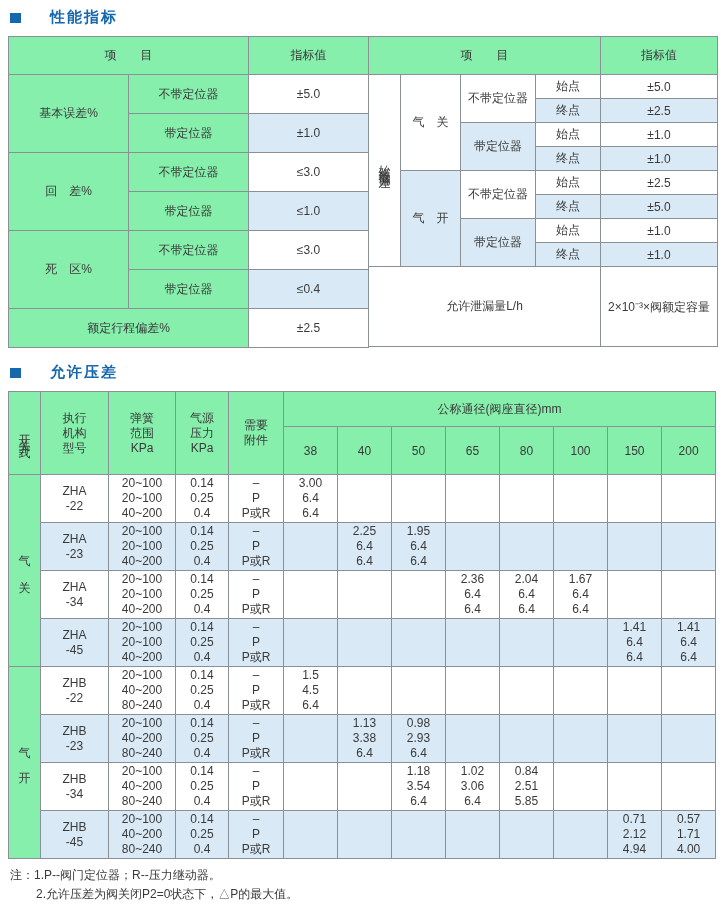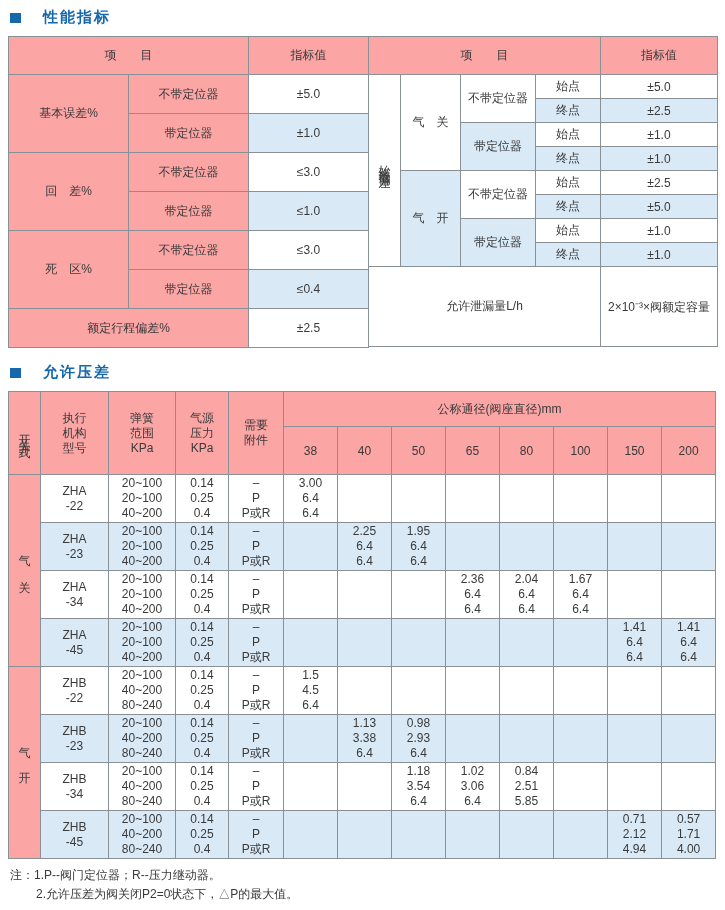--- a/index.html
+++ b/index.html
@@ -3,30 +3,30 @@
 <meta charset="utf-8">
 <style>
   * { box-sizing: border-box; }
   html,body { margin:0; padding:0; background:#fff; }
   body {
     width:725px; min-height:910px; position:relative;
     font-family:"Liberation Sans", sans-serif; color:#3a3a3a;
   }
   .page { padding:6px 8px 0 8px; }
 
-  .section-title { display:flex; align-items:center; gap:22px; margin:2px 0 9px 2px; }
+  .section-title { display:flex; align-items:center; gap:29px; margin:2px 0 9px 2px; }
   .bullet { width:11px; height:10px; background:#1668ac; flex:0 0 auto; }
   .section-title span { font-size:15px; font-weight:bold; color:#1668ac; letter-spacing:2px; }
 
   table { border-collapse:collapse; table-layout:fixed; }
   td {
     border:1px solid #8a9196; text-align:center; vertical-align:middle;
     font-size:12px; color:#3a3a3a; padding:1px 2px; overflow:hidden;
   }
-  .mid { background:#fca5a5; }
+  .mid { background:#86efac; }
   .lb  { background:#d9e9f5; }
   .wt  { background:#ffffff; }
   .pre { white-space:pre-line; line-height:1.25; }
 
   
   .t1wrap { display:flex; align-items:flex-start; }
   .t1 { height:310px; }
   .t1.left  { width:360px; }
   .t1.right { width:349px; margin-left:-1px; }
   .t1 tr.hrow   { height:38px; }

